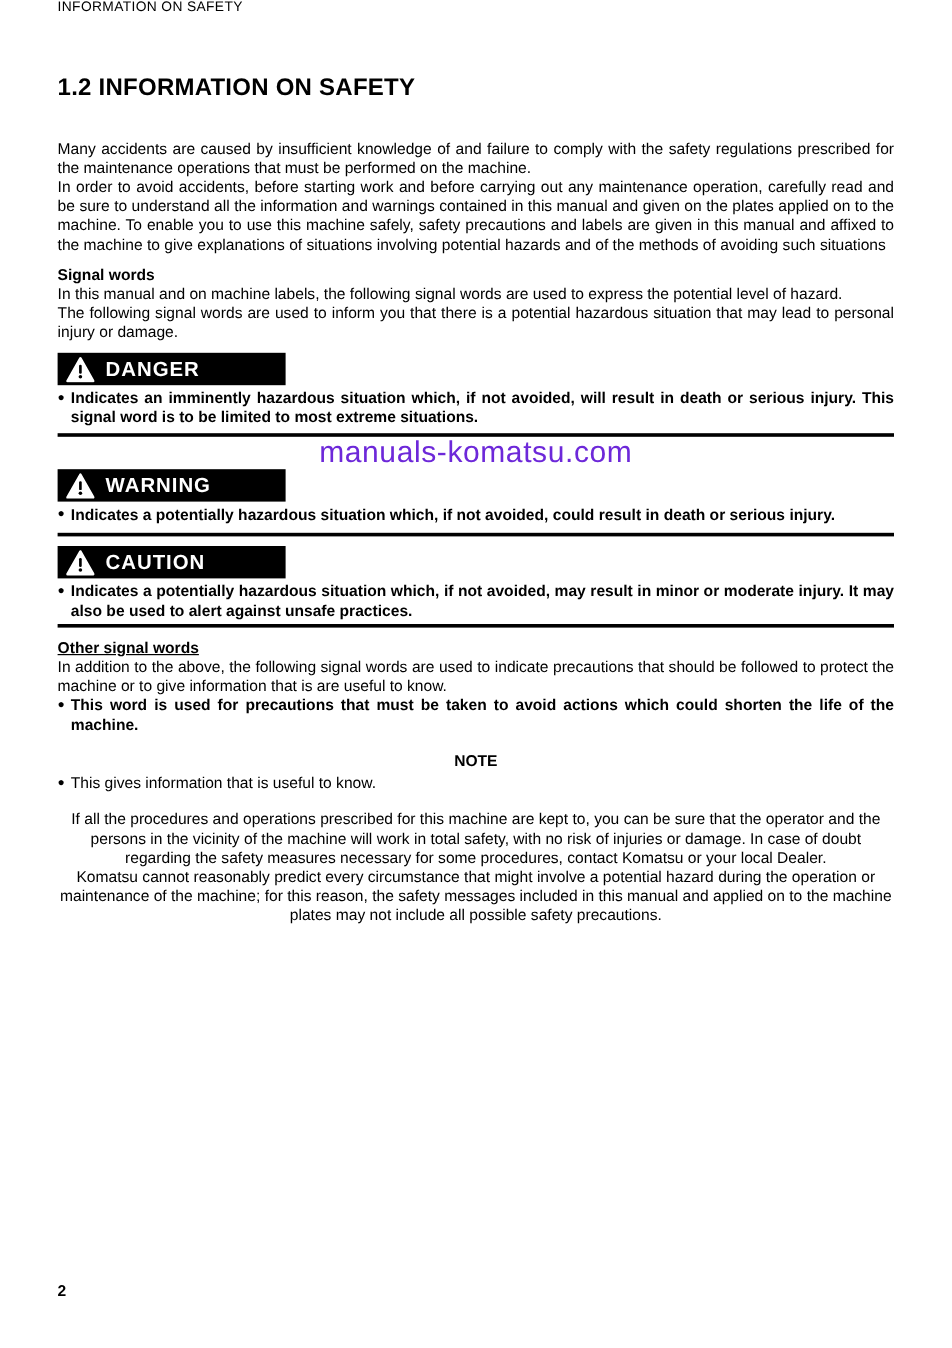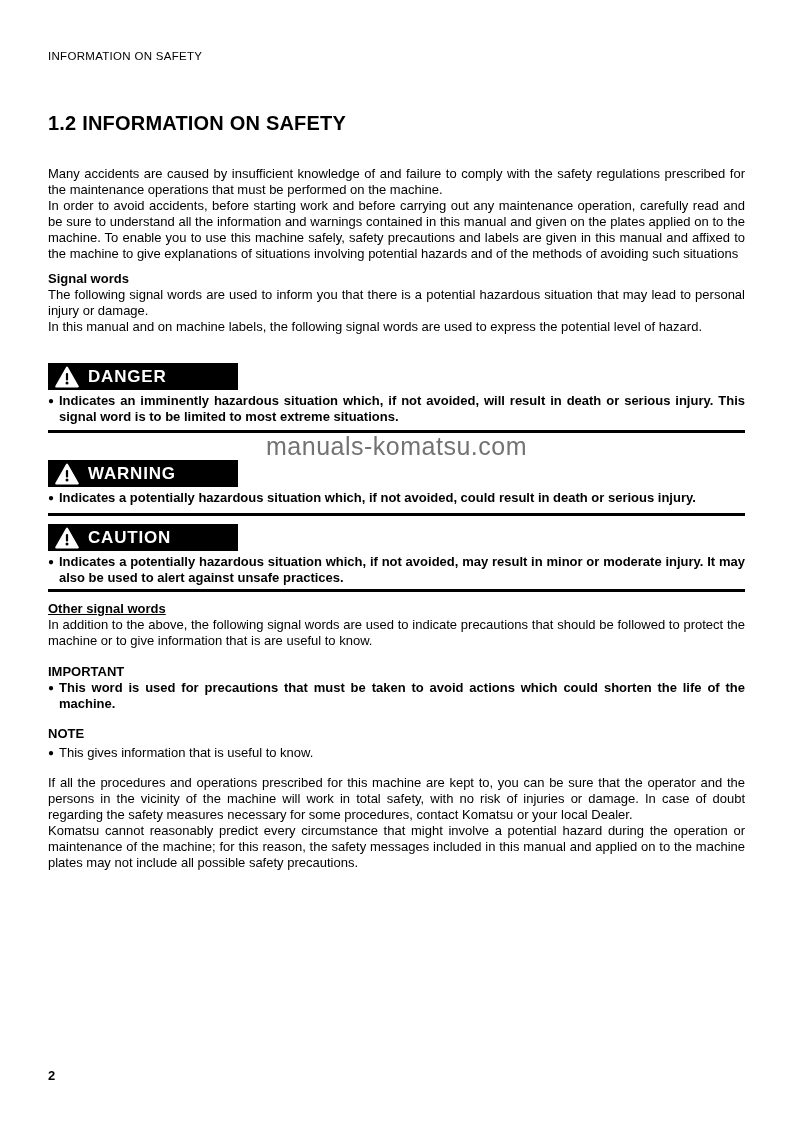--- a/index.html
+++ b/index.html
@@ -9,21 +9,20 @@
     font-family: "Liberation Sans", sans-serif;
     color: #000;
     overflow: hidden;
   }
   .page {
     position: relative;
     width: 793px; height: 1123px;
     padding: 0 48px;
   }
   .header-label {
-    padding-top: 50px;
     font-size: 11.5px;
     letter-spacing: 0.3px;
   }
   .page-title {
     margin-top: 50px;
     font-size: 20px;
     font-weight: bold;
     letter-spacing: 0.2px;
   }
   .body-text {
@@ -68,56 +67,56 @@
   .bold { font-weight: bold; }
   .rule {
     border: none;
     border-top: 3px solid #000;
     width: 100%;
   }
   .watermark {
     text-align: center;
     font-size: 25px;
     line-height: 27px;
-    color: #737373;
+    color: #6d28d9;
     letter-spacing: 0.5px;
   }
   .page-number {
     position: absolute;
     left: 48px; top: 1068px;
     font-size: 13px;
     font-weight: bold;
   }
   .mt3 { margin-top: 3px; }
   .mt5 { margin-top: 5px; }
   .mt7 { margin-top: 7px; }
   .mt9 { margin-top: 9px; text-decoration: underline; }
-  .mt14 { margin-top: 14px; }
+  .mt14 { margin-top: 14px; text-align: center; }
   .mt15 { margin-top: 15px; }
-  .mt21 { margin-top: 28px; }
+  .mt21 { margin-top: 9px; }
   .mt25 { margin-top: 8px; }
 </style>
 </head>
 <body>
 
 <div class="page">
 
   <div class="header-label">INFORMATION ON SAFETY</div>
 
   <h1 class="page-title">1.2  INFORMATION ON SAFETY</h1>
 
   <div class="intro body-text">
     <p>Many accidents are caused by insufficient knowledge of and failure to comply with the safety regulations prescribed for the maintenance operations that must be performed on the machine.</p>
     <p>In order to avoid accidents, before starting work and before carrying out any maintenance operation, carefully read and be sure to understand all the information and warnings contained in this manual and given on the plates applied on to the machine. To enable you to use this machine safely, safety precautions and labels are given in this manual and affixed to the machine to give explanations of situations involving potential hazards and of the methods of avoiding such situations</p>
   </div>
 
   <div class="sub-heading">Signal words</div>
   <div class="body-text">
+    <p>In this manual and on machine labels, the following signal words are used to express the potential level of hazard.</p>
     <p>The following signal words are used to inform you that there is a potential hazardous situation that may lead to personal injury or damage.</p>
-    <p>In this manual and on machine labels, the following signal words are used to express the potential level of hazard.</p>
   </div>
 
   <div class="signal-box mt21">
     <svg class="tri-icon" width="24" height="22" viewBox="0 0 24 22">
       <polygon points="12,1.5 22.8,20.5 1.2,20.5" fill="#ffffff" stroke="#ffffff" stroke-width="2" stroke-linejoin="round"></polygon>
       <rect x="10.9" y="7" width="2.2" height="7.4" rx="1" fill="#000000"></rect>
       <circle cx="12" cy="17" r="1.5" fill="#000000"></circle>
     </svg>
     <span class="label">DANGER</span>
   </div>
@@ -155,21 +154,20 @@
     <span class="dot">●</span>
     <span class="btxt">Indicates a potentially hazardous situation which, if not avoided, may result in minor or moderate injury. It may also be used to alert against unsafe practices.</span>
   </div>
   <hr class="rule mt3">
 
   <div class="sub-heading mt9">Other signal words</div>
   <div class="body-text">
     <p>In addition to the above, the following signal words are used to indicate precautions that should be followed to protect the machine or to give information that is are useful to know.</p>
   </div>
 
-  <div class="sub-heading mt15">IMPORTANT</div>
   <div class="bullet-row bold">
     <span class="dot">●</span>
     <span class="btxt">This word is used for precautions that must be taken to avoid actions which could shorten the life of the machine.</span>
   </div>
 
   <div class="sub-heading mt14">NOTE</div>
   <div class="bullet-row mt3">
     <span class="dot">●</span>
     <span class="btxt">This gives information that is useful to know.</span>
   </div>

